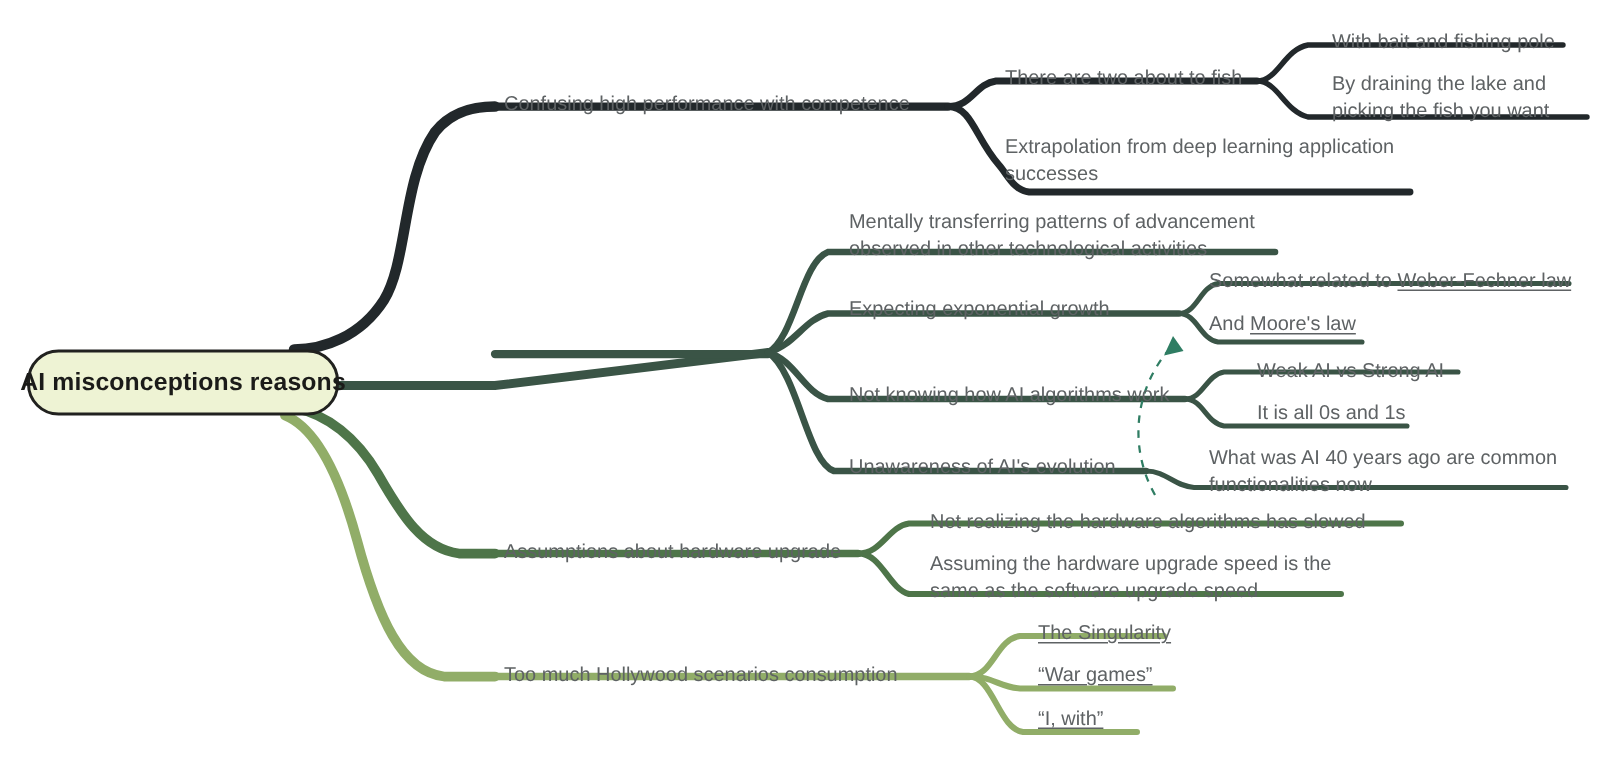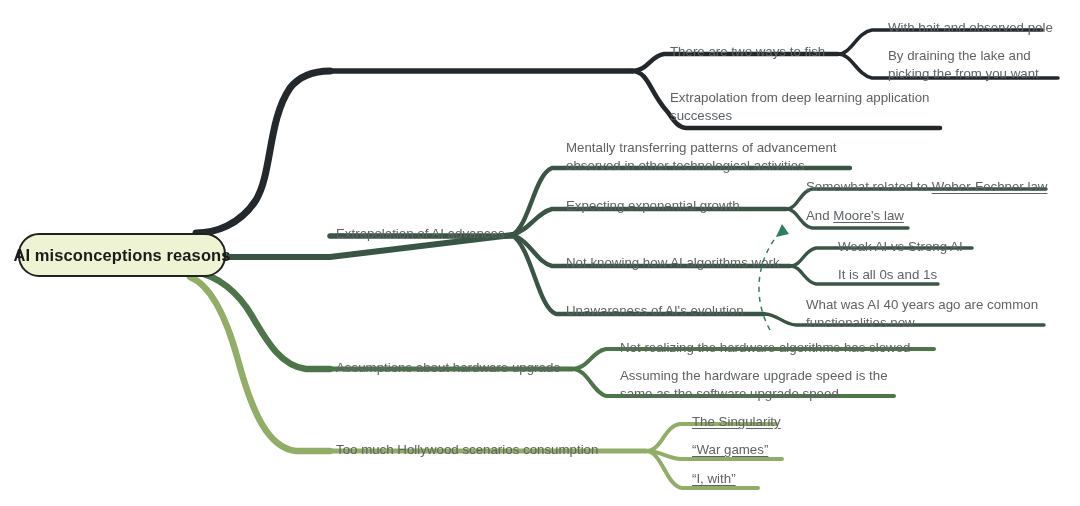--- a/index.html
+++ b/index.html
@@ -120,32 +120,32 @@
     <g>
       <path d="M 770 330 C 752 298 756 258 782 230" fill="none" stroke="#2f7d63" stroke-width="1.5" stroke-dasharray="5 5"></path>
       <polygon points="782,224 776,237 789,234" fill="#2f7d63"></polygon>
     </g>
   </svg>
 
   <div class="root-node">
     <span class="root-label">AI misconceptions reasons</span>
   </div>
 
+  <div class="node-label" style="left:336px; top:60px;">Confusing high performance with competence</div>
 
-  <div class="node-label" style="left:670px; top:43px;">There are two ways to fish</div>
+  <div class="node-label" style="left:670px; top:43px;">There are two about to fish</div>
 
-  <div class="node-label" style="left:888px; top:19px;">With bait and observed pole</div>
+  <div class="node-label" style="left:888px; top:19px;">With bait and fishing pole</div>
 
   <div class="node-label" style="left:888px; top:47px;">By draining the lake and
-picking the from you want</div>
+picking the fish you want</div>
 
   <div class="node-label" style="left:670px; top:89px;">Extrapolation from deep learning application
 successes</div>
 
-  <div class="node-label" style="left:336px; top:225px;">Extrapolation of AI advances</div>
 
   <div class="node-label" style="left:566px; top:139px;">Mentally transferring patterns of advancement
 observed in other technological activities</div>
 
   <div class="node-label" style="left:566px; top:197px;">Expecting exponential growth</div>
 
   <div class="node-label" style="left:806px; top:178px;"><span>Somewhat related to </span><span class="u">Weber-Fechner law</span></div>
 
   <div class="node-label" style="left:806px; top:207px;"><span>And </span><span class="u">Moore's law</span></div>
 

